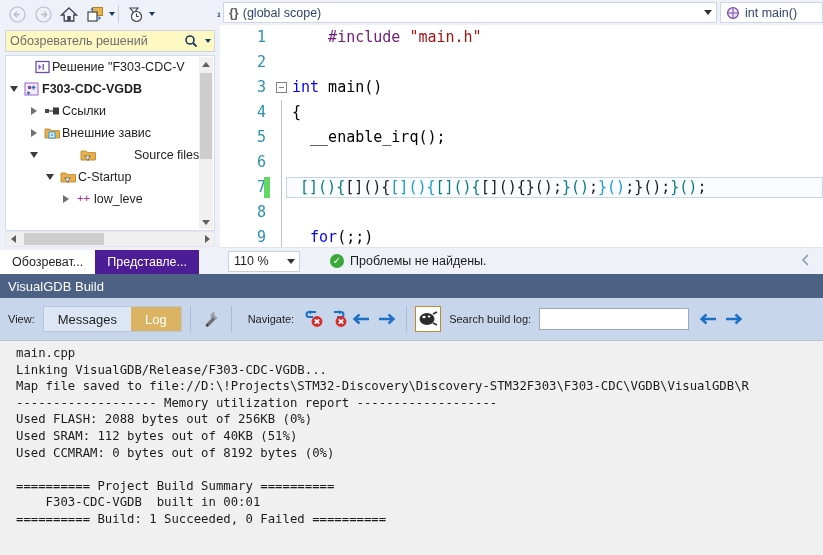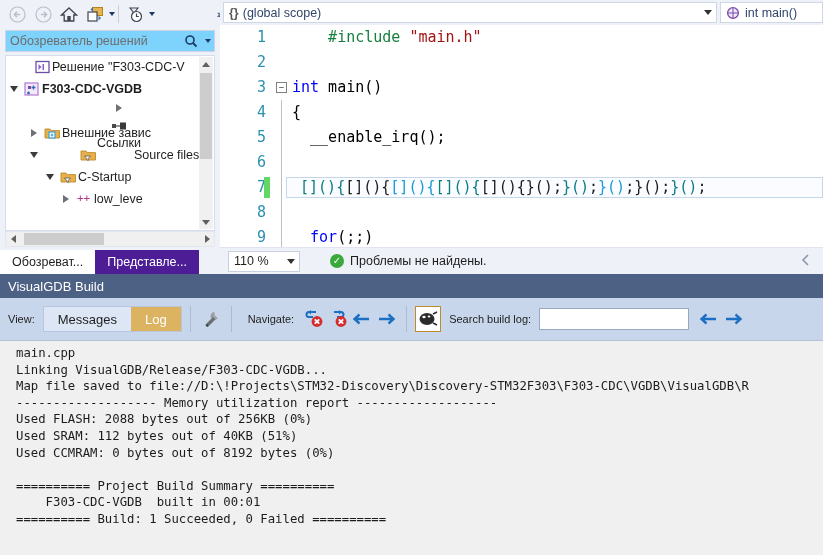--- a/index.html
+++ b/index.html
@@ -19,21 +19,21 @@
 
   
   .explorer { position: absolute; left: 0; top: 0; width: 220px; height: 274px; background: #eef1f8; }
 
   .ex-toolbar { position: absolute; left: 0; top: 0; width: 220px; height: 28px; background: #eef1f8; display: flex; align-items: center; padding-left: 4px; }
   .tb-btn { width: 26px; height: 24px; display: flex; align-items: center; justify-content: center; position: relative; }
   .tb-sep { width: 1px; height: 18px; background: #c9cfe0; margin: 0 3px; }
   .caret-sm { width: 0; height: 0; border-left: 3.5px solid transparent; border-right: 3.5px solid transparent; border-top: 4px solid #1b3a66; margin-left: 1px; }
   .dblchev { color: #1b3a66; font-size: 11px; letter-spacing: -2px; }
 
-  .ex-search { position: absolute; left: 5px; top: 30px; width: 210px; height: 22px; background: #7dd3fc; border: 1px solid #ccd3e3; display: flex; align-items: center; }
+  .ex-search { position: absolute; left: 5px; top: 30px; width: 210px; height: 22px; background: #fef9c3; border: 1px solid #ccd3e3; display: flex; align-items: center; }
   .ex-search .txt { flex: 1; padding-left: 4px; color: #6d6d6d; font-size: 12.5px; white-space: nowrap; overflow: hidden; }
   .ex-search .mag { width: 18px; display: flex; align-items: center; justify-content: center; }
   .ex-search .mcar { width: 14px; display: flex; align-items: center; justify-content: center; }
 
   .ex-tree { position: absolute; left: 5px; top: 55px; width: 210px; height: 176px; background: #ffffff; border: 1px solid #d7dced; overflow: hidden; }
   .tnode { display: flex; align-items: center; height: 22px; white-space: nowrap; font-size: 12.5px; color: #1e1e1e; padding-right: 2px; }
   .tnode .exp { width: 16px; flex: 0 0 16px; display: flex; align-items: center; justify-content: center; }
   .tri { width: 0; height: 0; border-top: 4.5px solid transparent; border-bottom: 4.5px solid transparent; border-left: 6px solid #6f7275; }
   .tri-open { width: 0; height: 0; border-left: 4.5px solid transparent; border-right: 4.5px solid transparent; border-top: 6px solid #3b3b3b; }
   .tnode .ico { width: 20px; flex: 0 0 20px; display: flex; align-items: center; justify-content: center; }
@@ -73,21 +73,21 @@
   .code-row { position: relative; height: 25px; display: flex; align-items: center; font-family: "DejaVu Sans Mono", monospace; font-size: 15px; white-space: pre; }
   .gutter-num { position: absolute; left: 0; top: 0; width: 52px; height: 25px; text-align: right; color: #2b91af; padding-right: 6px; line-height: 25px; font-family: "DejaVu Sans Mono", monospace; font-size: 15px; }
   .fold { position: absolute; left: 56px; top: 7px; width: 11px; height: 11px; border: 1px solid #808080; background: #fff; color: #404040; font-size: 9px; line-height: 9px; text-align: center; font-family: "DejaVu Sans Mono", monospace; }
   .guide { position: absolute; left: 61px; top: 0; width: 1px; height: 25px; background: #c0c0c0; }
   .ctext { position: absolute; left: 72px; top: 0; height: 25px; line-height: 25px; }
   .chgbar { position: absolute; left: 44px; top: 2px; width: 6px; height: 21px; background: #62d862; }
   .curline { position: absolute; left: 66px; top: 2px; right: 0; height: 21px; border: 1px solid #c5d6e8; background: #fafcff; }
 
   .k-blue  { color: #0000ff; }
   .k-str   { color: #a31515; }
-  .k-pre   { color: #15803d; }
+  .k-pre   { color: #701a75; }
   .k-plain { color: #000000; }
   .br1 { color: #0b7d80; }
   .br2 { color: #1b1b1b; }
   .br3 { color: #1b9bd1; }
 
   .ed-status { position: absolute; left: 0; top: 247px; width: 603px; height: 27px; background: #eef1f8; display: flex; align-items: center; border-top: 1px solid #dfe4f0; gap: 16px; }
   .zoombox { margin-left: 8px; width: 72px; height: 21px; background: #ffffff; border: 1px solid #c8cfe0; display: flex; align-items: center; font-size: 12.5px; }
   .zoombox .zv { flex: 1; padding-left: 5px; }
   .zoombox .zc { width: 16px; display: flex; align-items: center; justify-content: center; }
   .prob { display: flex; align-items: center; margin-left: 14px; font-size: 12.5px; color: #1e1e1e; }
@@ -195,21 +195,21 @@
             <svg width="16" height="14" viewBox="0 0 16 14">
                 <rect x="1" y="1" width="13" height="12" fill="#f3e9fb" stroke="#b07ad6" stroke-width="1.2"></rect>
                 <path d="M4 4 h3 v3 h-3z" fill="#7a4ca8"></path>
                 <path d="M9.5 3.5 v4 M7.5 5.5 h4" stroke="#2f6fb5" stroke-width="1.4"></path>
                 <path d="M4.5 9.5 v3 M3 11 h3" stroke="#2f6fb5" stroke-width="1.3"></path>
               </svg>
           </div>
           <span>F303-CDC-VGDB</span>
         </div>
 
-        <div class="tnode" style="padding-left:20px;flex-direction:column;">
+        <div class="tnode" style="padding-left:20px;">
           <div class="exp">
               <div class="tri"></div>
             </div>
           <div class="ico">
             <svg width="16" height="12" viewBox="0 0 16 12">
                 <rect x="1" y="4" width="4" height="4" fill="#4a4a4a"></rect>
                 <rect x="9" y="2.5" width="6" height="7" fill="#3a3a3a"></rect>
                 <path d="M5 6 h4" stroke="#4a4a4a" stroke-width="1.2"></path>
               </svg>
           </div>

